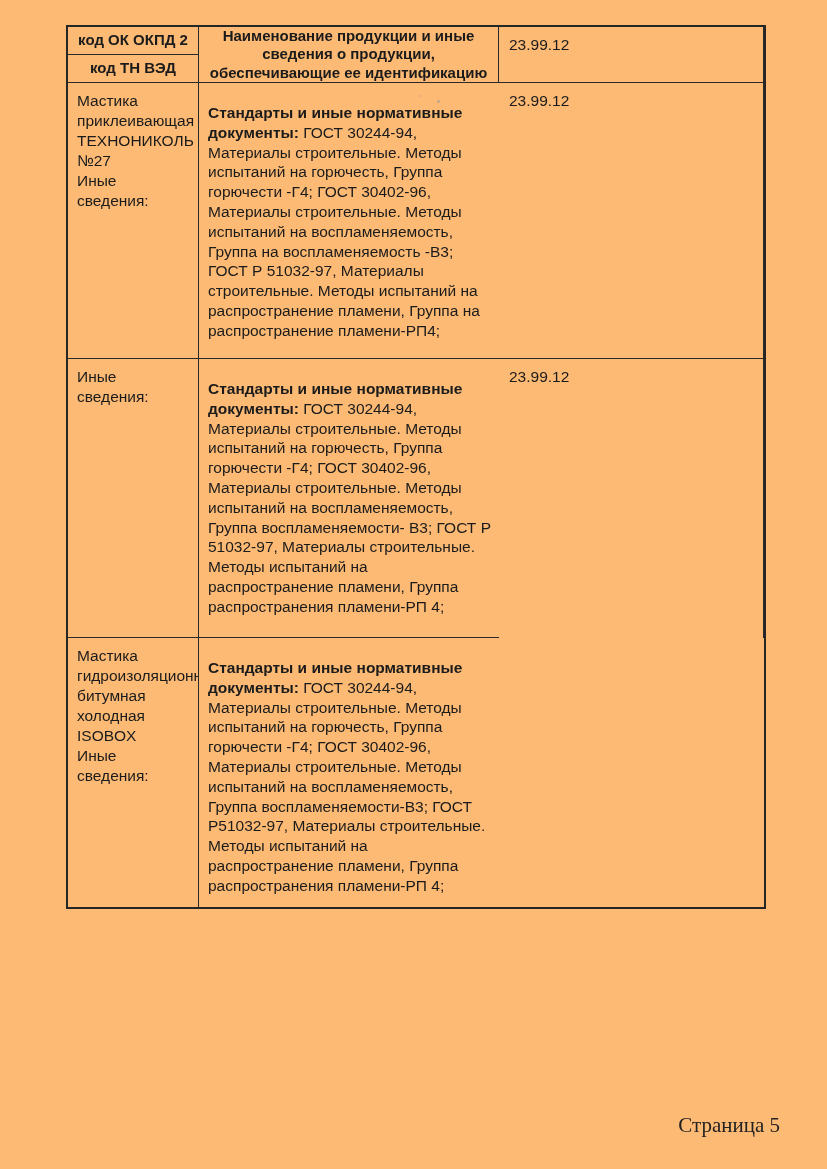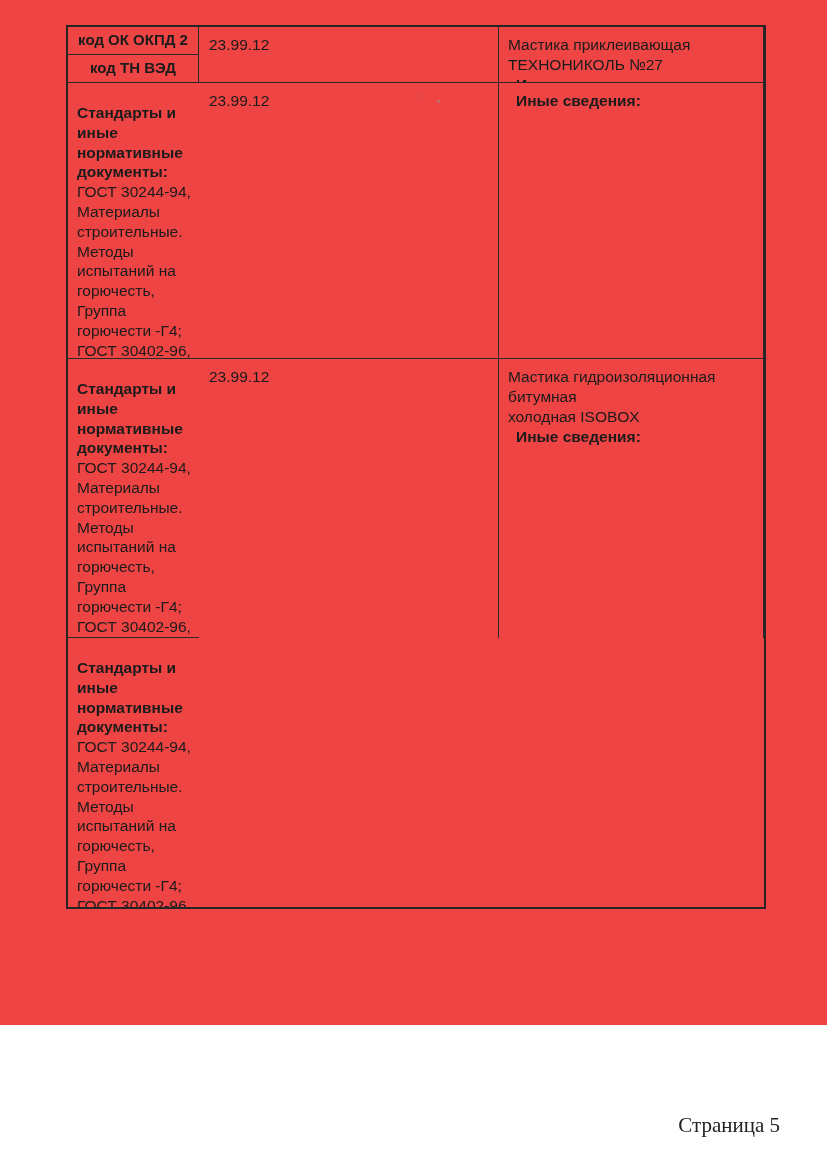--- a/index.html
+++ b/index.html
@@ -6,22 +6,22 @@
     margin: 0;
     padding: 0;
     background: #ffffff;
     width: 827px;
     height: 1169px;
     overflow: hidden;
   }
   .page {
     position: relative;
     width: 827px;
-    height: 1025px;
-    background: #ef4444;
+    height: 1169px;
+    background: #fdba74;
     font-family: "Liberation Sans", sans-serif;
     color: #1b1b1b;
   }
   .doc-table {
     position: absolute;
     left: 66px;
     top: 25px;
     width: 696px;
     display: grid;
     grid-template-columns: 131px 300px 265px;
@@ -62,21 +62,21 @@
     font-size: 15px;
   }
   .head-c1 .h-half.top { border-bottom: 1.5px solid #2a2a2a; }
   .body-cell {
     font-size: 15.5px;
     line-height: 20px;
   }
   .code-cell { padding: 8px 13px 0 10px; }
   .product-cell { padding: 8px 6px 8px 9px; }
   .product-name { white-space: pre-line; }
-  .other-info { font-weight: bold; margin-left: 8px; }
+  .other-info { font-weight: normal; }
   .docs-cell { padding: 20px 4px 0 9px; line-height: 19.8px; }
   .docs-cell p { margin: 0; }
   .docs-cell b { font-weight: bold; }
   .footer-page {
     position: absolute;
     right: 47px;
     top: 1113px;
     font-family: "Liberation Serif", serif;
     font-size: 21px;
     color: #222;
@@ -93,20 +93,23 @@
 <body>
 
 <div class="page">
 
   <div class="doc-table">
 
     <div class="cell head head-c1">
       <div class="h-half top">код ОК ОКПД 2</div>
       <div class="h-half">код ТН ВЭД</div>
     </div>
+    <div class="cell head">Наименование продукции и иные
+сведения о продукции,
+обеспечивающие ее идентификацию</div>
 
     <div class="cell body-cell code-cell">23.99.12</div>
     <div class="cell body-cell product-cell">
       <div class="product-name">Мастика приклеивающая
 ТЕХНОНИКОЛЬ №27</div>
       <div class="other-info">Иные сведения:</div>
     </div>
     <div class="cell body-cell docs-cell last-col">
       <p><b>Стандарты и иные нормативные документы:</b><span> ГОСТ 30244-94, Материалы строительные. Методы испытаний на горючесть, Группа горючести -Г4; ГОСТ 30402-96, Материалы строительные. Методы испытаний на воспламеняемость, Группа на воспламеняемость -В3; ГОСТ Р 51032-97, Материалы строительные. Методы испытаний на распространение пламени, Группа на распространение пламени-РП4;</span></p>
     </div>

